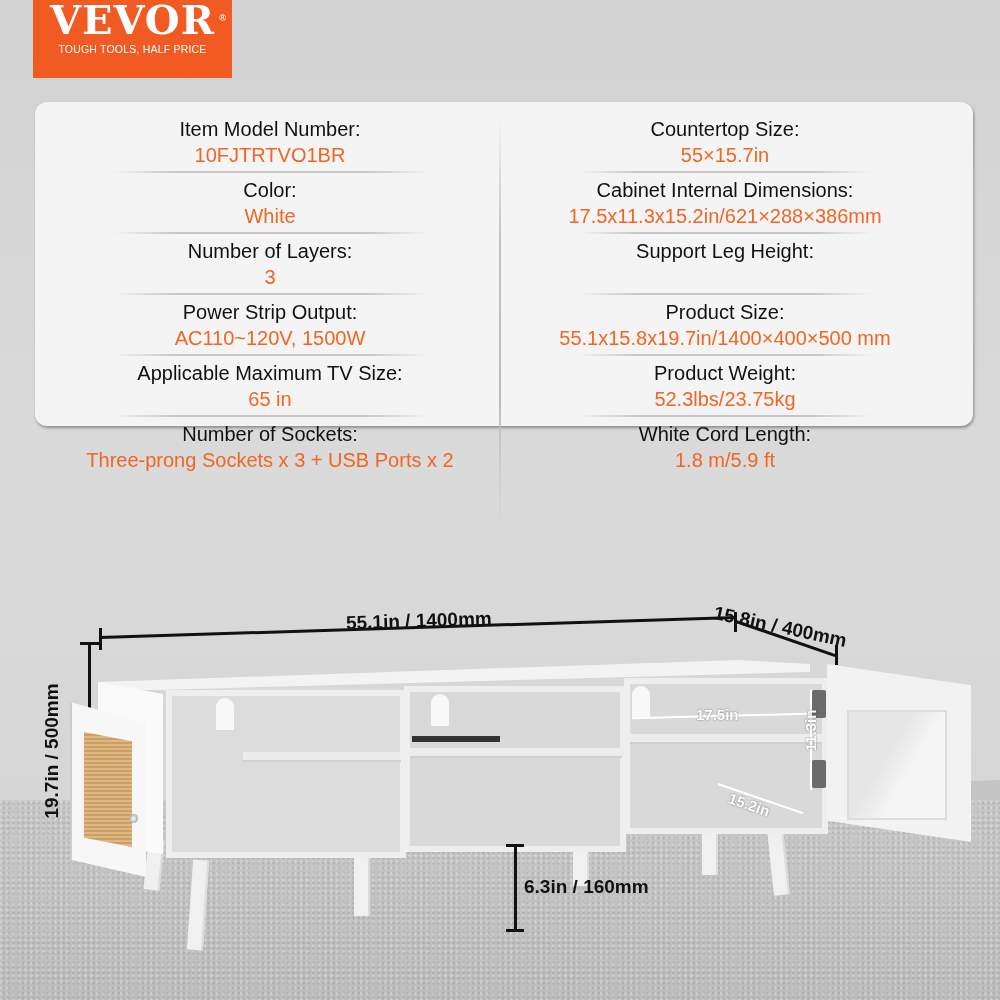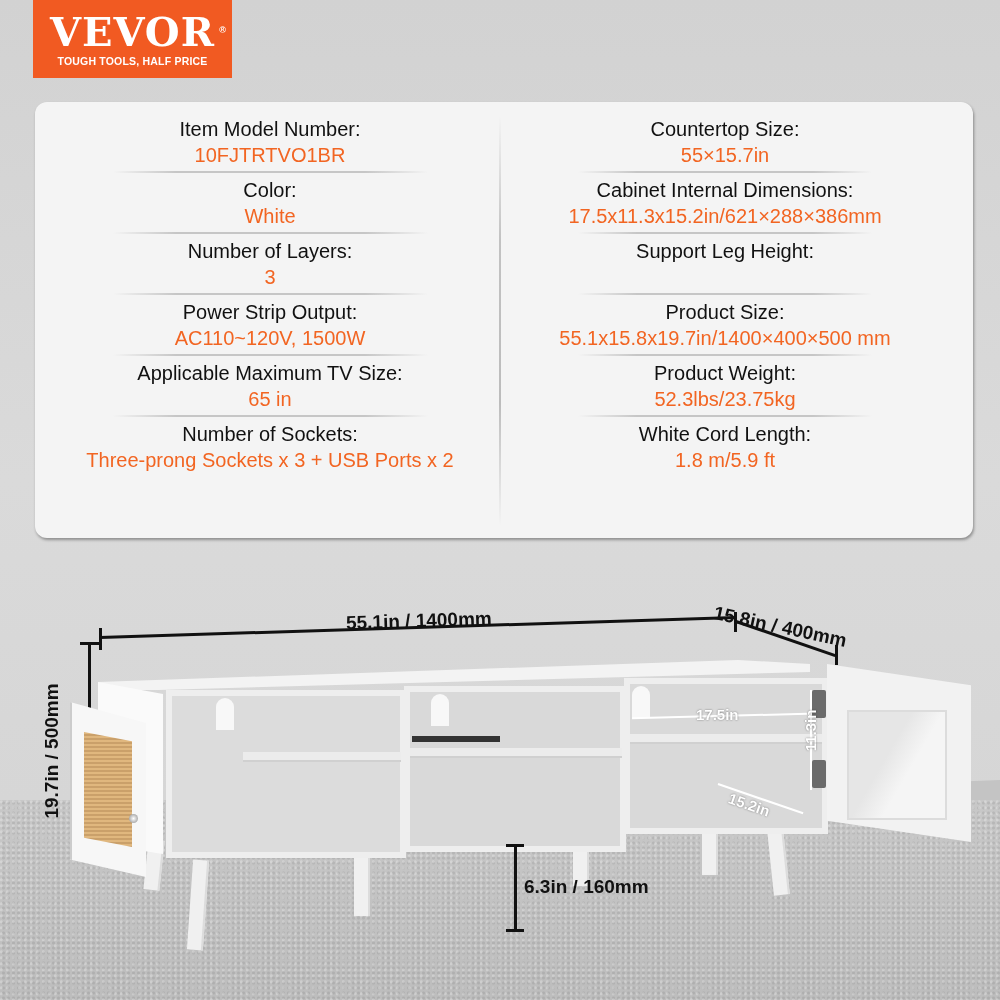--- a/index.html
+++ b/index.html
@@ -14,28 +14,28 @@
   .floor { position: absolute; left: 0; top: 800px; width: 1000px; height: 200px;
     background:
       radial-gradient(circle at 20% 30%, rgba(255,255,255,.25) 1px, transparent 2px) 0 0/6px 6px,
       radial-gradient(circle at 70% 60%, rgba(0,0,0,.08) 1px, transparent 2px) 0 0/5px 5px,
       linear-gradient(180deg, #c8c8c8, #bdbdbd); }
   .floor-slope { position:absolute; left:0; top:780px; width:1000px; height:60px;
     background: #c4c4c4; clip-path: polygon(0 65%, 100% 0, 100% 100%, 0 100%); }
 
   
   .logo { position: absolute; left: 33px; top: 0; width: 199px; height: 78px; background: #f15a22;
-    display: flex; flex-direction: column; align-items: center; justify-content: center; }
+    display: flex; flex-direction: column; align-items: center; justify-content: flex-start; }
   .logo-word { color: #fff; font-family: "DejaVu Serif", serif; font-weight: 900; font-size: 40px;
     letter-spacing: 1px; line-height: 40px; position: relative; }
   .logo-reg { position: absolute; right: -12px; top: -2px; font-size: 9px; font-family: "Liberation Sans", sans-serif; }
-  .logo-tag { color: #fff; font-weight: bold; font-size: 10.5px; margin-top: 3px; letter-spacing: 0.2px; }
+  .logo-tag { color: #fff; font-weight: normal; font-size: 10.5px; margin-top: 3px; letter-spacing: 0.2px; }
 
   
-  .spec-card { position: absolute; left: 35px; top: 102px; width: 938px; height: 436px;
+  .spec-card { position: absolute; left: 35px; top: 102px; width: 938px; height: 324px;
     background: #f4f4f4; border-radius: 12px; box-shadow: 1px 2px 3px rgba(0,0,0,.35); }
   .col-divider { position: absolute; left: 464px; top: 14px; width: 2px; height: 410px;
     background: linear-gradient(180deg, transparent, #c2c2c2 30%, #bcbcbc 70%, transparent); }
   .spec-col { position: absolute; top: 10px; }
   .spec-col.left { left: 10px; width: 450px; }
   .spec-col.right { left: 480px; width: 420px; }
   .spec-item { height: 61px; text-align: center; position: relative; }
   .spec-item:not(:last-child)::after { content: ""; position: absolute; left: 15%; right: 15%; bottom: 0; height: 2px;
     background: linear-gradient(90deg, transparent, #c6c6c6 20%, #c6c6c6 80%, transparent); }
   .spec-label { font-size: 20px; color: #111; line-height: 26px; padding-top: 4px; }

